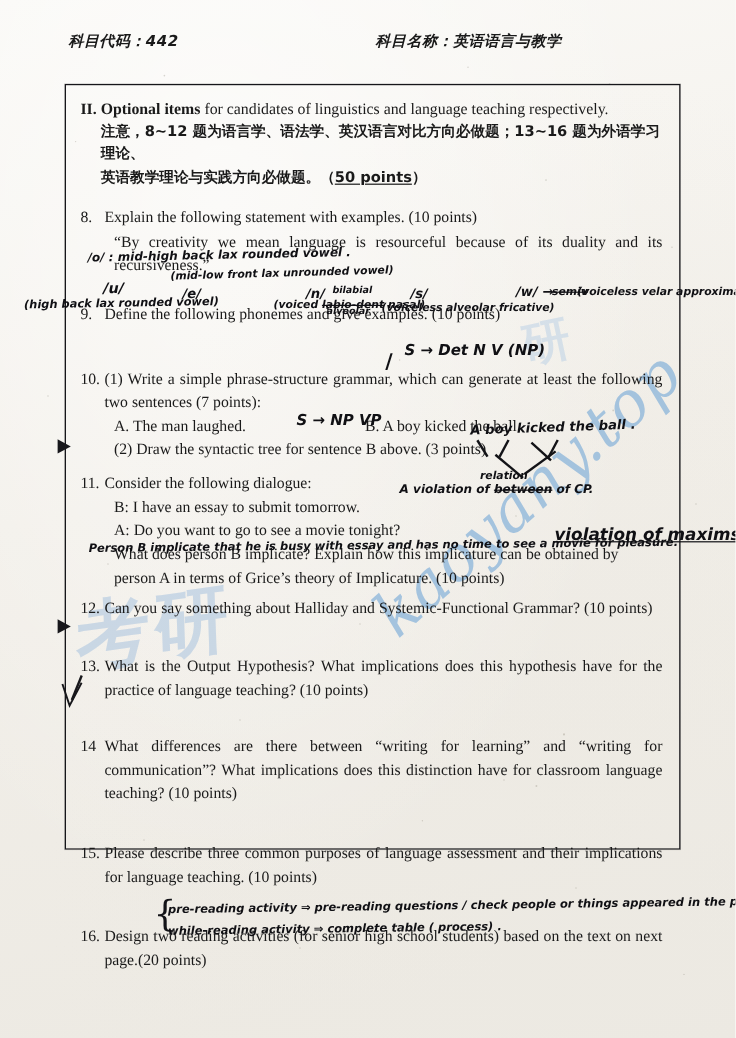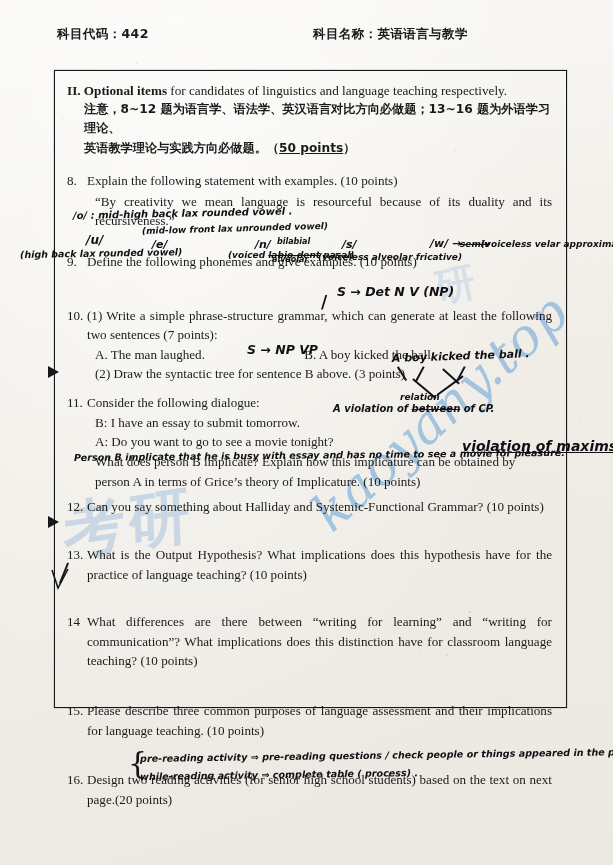--- a/index.html
+++ b/index.html
@@ -33,20 +33,21 @@
     pointer-events: none;
   }
 
   
   .hdr {
     position: absolute;
     top: 26px;
     left: 0;
     right: 10px;
     height: 22px;
+    font-style: italic;
   }
   .hdr-code {
     position: absolute;
     left: 57px;
     top: 0;
     font-family: "DejaVu Sans", sans-serif;
     font-size: 12.5px;
     font-weight: 700;
     letter-spacing: .4px;
     white-space: nowrap;

